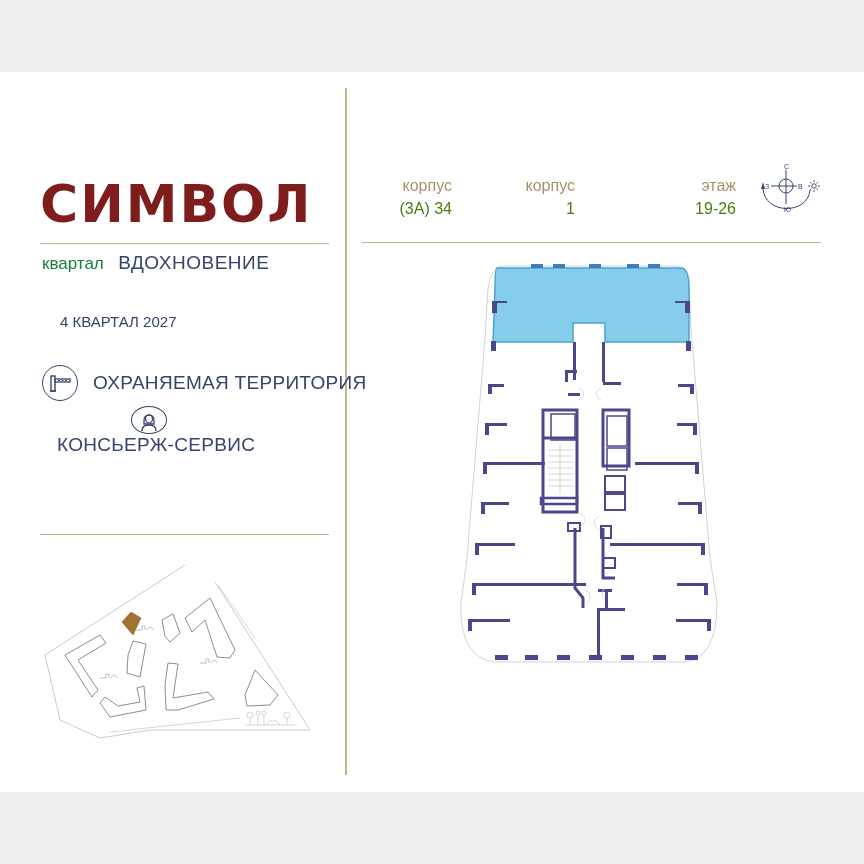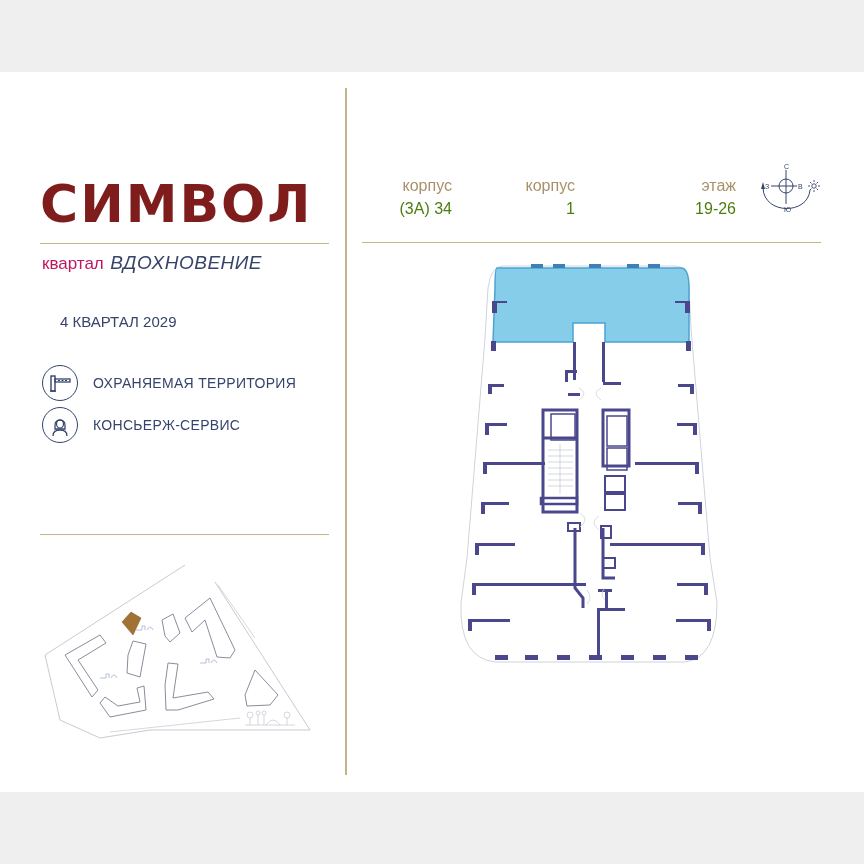--- a/index.html
+++ b/index.html
@@ -2,26 +2,26 @@
 <html><head>
 <meta charset="utf-8">
 <style>
   html, body { margin:0; padding:0; }
   body { width:864px; height:864px; background:#efefef; position:relative; overflow:hidden; font-family:"Liberation Sans", sans-serif; }
   .card { position:absolute; left:0; top:72px; width:864px; height:720px; background:#ffffff; }
   .vdiv { position:absolute; left:345px; top:88px; width:2px; height:687px; background:#c4b48a; }
   .brand { position:absolute; left:40px; top:172px; font-family:"DejaVu Sans", sans-serif; font-weight:bold; font-size:52px; letter-spacing:2px; color:#7f1d1d; line-height:64px; }
   .hr-left { position:absolute; left:40px; top:243px; width:289px; height:1px; background:#c4b48a; }
   .quarter-row { position:absolute; left:42px; top:252px; white-space:nowrap; }
-  .quarter-label { font-size:17px; color:#be185d; margin-right:2px; }
-  .quarter-name { font-size:19px; color:#36446b; letter-spacing:0.5px;font-style:italic; }
+  .quarter-label { font-size:17px; color:#15803d; margin-right:10px; }
+  .quarter-name { font-size:19px; color:#36446b; letter-spacing:0.5px; }
   .deadline { position:absolute; left:60px; top:313px; font-size:15px; color:#36446b; }
   .feature { position:absolute; left:42px; height:38px; display:flex; align-items:center; }
   .feature .ficon { width:36px; height:36px; border:1.5px solid #36446b; border-radius:50%; box-sizing:border-box; display:flex; align-items:center; justify-content:center; }
-  .feature .ftext { margin-left:15px; font-size:14px; color:#36446b; letter-spacing:0.3px; }
+  .feature .ftext { margin-left:15px; font-size:19px; color:#36446b; letter-spacing:0.3px; }
   .hr-left2 { position:absolute; left:40px; top:534px; width:289px; height:1px; background:#c4b48a; }
   .map { position:absolute; left:40px; top:560px; width:280px; height:190px; }
   .info { position:absolute; top:176px; text-align:right; }
   .info .lbl { font-size:16px; color:#a8916a; display:block; line-height:20px; }
   .info .val { font-size:16px; color:#4d7c0f; display:block; line-height:26px; }
   .hr-right { position:absolute; left:362px; top:242px; width:459px; height:1px; background:#c4b48a; }
   .compass { position:absolute; left:752px; top:160px; width:72px; height:58px; }
   .plan { position:absolute; left:455px; top:258px; width:272px; height:414px; }
 </style>
 </head>
@@ -29,35 +29,35 @@
 
 <div class="card"></div>
 <div class="vdiv"></div>
 
 <div class="brand">СИМВОЛ</div>
 <div class="hr-left"></div>
 <div class="quarter-row">
   <span class="quarter-label">квартал</span>
   <span class="quarter-name">ВДОХНОВЕНИЕ</span>
 </div>
-<div class="deadline">4 КВАРТАЛ 2029</div>
+<div class="deadline">4 КВАРТАЛ 2027</div>
 
 <div class="feature" style="top:364px;">
   <div class="ficon">
     <svg width="26" height="26" viewBox="0 0 26 26">
       <rect x="4" y="6" width="4" height="15" fill="none" stroke="#36446b" stroke-width="1.4"></rect>
       <rect x="8" y="9" width="15" height="3" fill="none" stroke="#36446b" stroke-width="1.3"></rect>
       <line x1="11" y1="10.5" x2="21" y2="10.5" stroke="#36446b" stroke-width="1" stroke-dasharray="2 1.5"></line>
       <line x1="3" y1="21" x2="9" y2="21" stroke="#36446b" stroke-width="1.4"></line>
     </svg>
   </div>
   <span class="ftext">ОХРАНЯЕМАЯ ТЕРРИТОРИЯ</span>
 </div>
 
-<div class="feature" style="top:406px;">
+<div class="feature" style="top:406px;flex-direction:column;">
   <div class="ficon">
     <svg width="26" height="26" viewBox="0 0 26 26">
       <path d="M8 14 C7 6, 19 6, 18 14 L18 17 L8 17 Z" fill="none" stroke="#36446b" stroke-width="1.3"></path>
       <ellipse cx="13" cy="12" rx="3.5" ry="4" fill="none" stroke="#36446b" stroke-width="1.2"></ellipse>
       <path d="M6 24 C6 19, 9 18, 13 18 C17 18, 20 19, 20 24" fill="none" stroke="#36446b" stroke-width="1.3"></path>
     </svg>
   </div>
   <span class="ftext">КОНСЬЕРЖ-СЕРВИС</span>
 </div>
 

